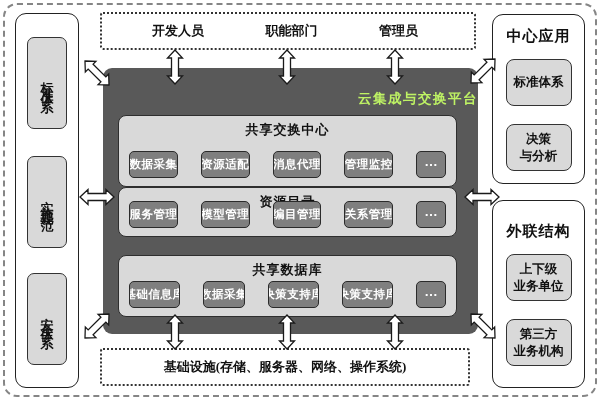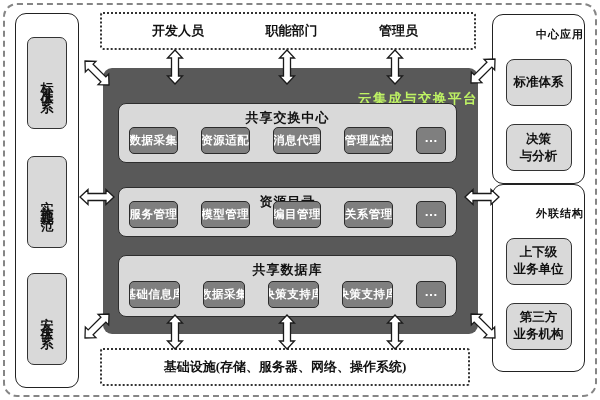--- a/index.html
+++ b/index.html
@@ -40,21 +40,21 @@
   }
   .platform-title{
     text-align:right;padding-top:22px;color:#bef264;
     font-size:13.5px;letter-spacing:1.5px;
   }
   .section{
     position:absolute;left:15px;width:339px;
     background:#d9d9d9;border:1px solid #2e2e2e;border-radius:8px;
     box-sizing:border-box;
   }
-  .sec1{top:35px;height:60px;}
+  .sec1{top:47px;height:72px;}
   .sec2{top:119px;height:50px;}
   .sec3{top:187px;height:62px;}
   .section-title{text-align:center;padding-top:5px;font-size:13px;letter-spacing:1px;}
   .mod-row{
     position:absolute;left:10px;right:10px;bottom:8px;height:27px;
     display:flex;gap:23px;
   }
   .module{
     flex:1 1 auto;background:#7f7f7f;border:1px solid #2b2b2b;border-radius:5px;
     color:#fff;font-size:11.5px;letter-spacing:0.5px;
@@ -68,22 +68,22 @@
     border:2px dotted #333;border-radius:3px;background:#fff;
     display:flex;align-items:center;justify-content:center;font-size:13px;
     box-sizing:border-box;
   }
   
   .right-box{
     position:absolute;left:492px;width:93px;background:#fff;
     border:1.4px solid #222;border-radius:11px;box-sizing:border-box;
   }
   .rb1{top:14px;height:170px;}
-  .rb2{top:184px;height:188px;font-family:Liberation Mono, monospace;}
-  .right-title{text-align:right;font-size:11px;letter-spacing:1px;}
+  .rb2{top:200px;height:188px;}
+  .right-title{text-align:center;font-size:15px;letter-spacing:1px;}
   .rb1 .right-title{padding-top:12px;}
   .rb2 .right-title{padding-top:21px;}
   .right-item{
     position:absolute;left:50%;transform:translateX(-50%);
     width:66px;height:47px;background:#d9d9d9;border:1px solid #333;border-radius:8px;
     display:flex;align-items:center;justify-content:center;text-align:center;
     font-size:12.5px;line-height:1.3;white-space:pre-line;box-sizing:border-box;
   }
   .rb1 .ri1{top:44px;} .rb1 .ri2{top:109px;}
   .rb2 .ri1{top:53px;} .rb2 .ri2{top:118px;}

